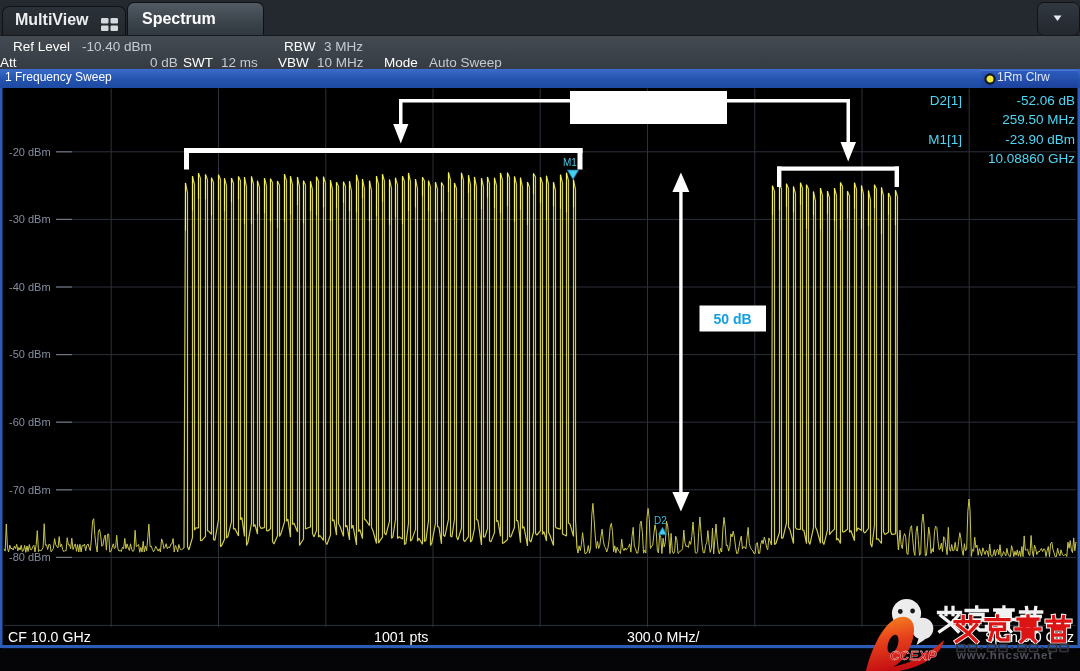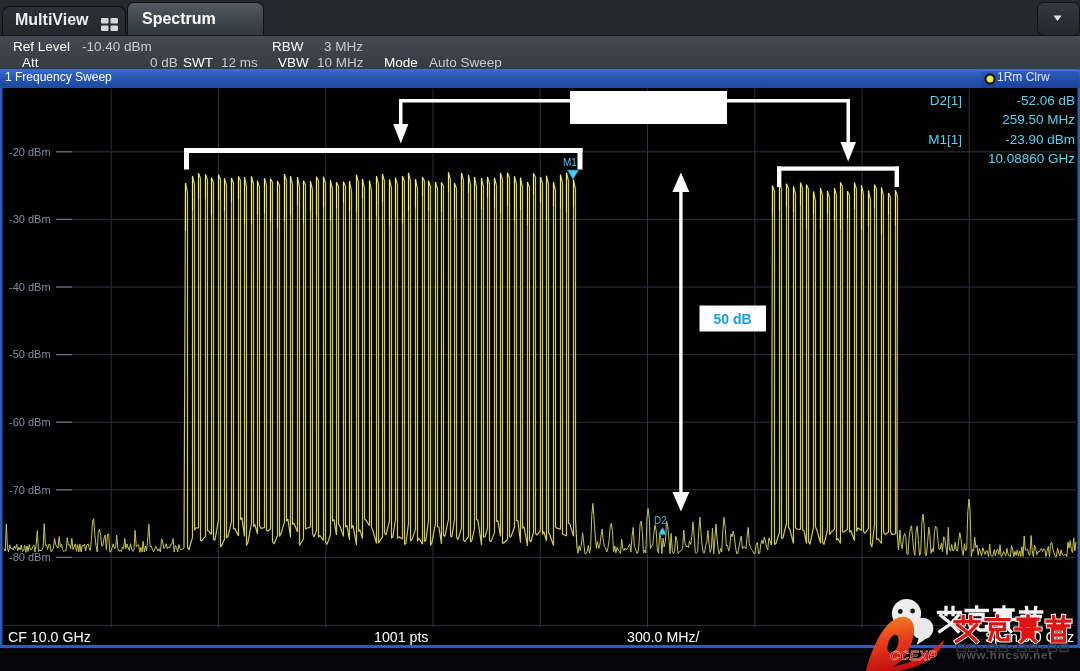--- a/index.html
+++ b/index.html
@@ -42,23 +42,23 @@
       </div>
     <div id="drop" class="tab">
         <svg width="39" height="30">
       <path d="M15.5 12.5 L23.5 12.5 L19.5 18 Z" fill="#e8ecf2"></path>
         </svg>
       </div>
   </div>
   <div id="settings" class="abs">
     <span class="k" style="left:13px;top:3px;">Ref Level</span>
     <span class="v" style="left:82px;top:3px;">-10.40 dBm</span>
-    <span class="k" style="left:272px;top:3px;">RBW</span>
+    <span class="k" style="left:284px;top:3px;">RBW</span>
     <span class="v" style="left:324px;top:3px;">3 MHz</span>
-    <span class="k" style="left:22px;top:19px;">Att</span>
+    <span class="k" style="left:0;top:19px;">Att</span>
     <span class="v" style="left:134px;top:19px;margin-left:16px;">0 dB</span>
     <span class="k" style="left:183px;top:19px;">SWT</span>
     <span class="v" style="left:221px;top:19px;">12 ms</span>
     <span class="k" style="left:278px;top:19px;text-align:right;">VBW</span>
     <span class="v" style="left:317px;top:19px;">10 MHz</span>
     <span class="k" style="left:384px;top:19px;">Mode</span>
     <span class="v" style="left:429px;top:19px;text-align:center;">Auto Sweep</span>
   </div>
   <div id="bluebar" class="abs">
     <span class="abs" style="left:5px;top:1px;">1 Frequency Sweep</span>

